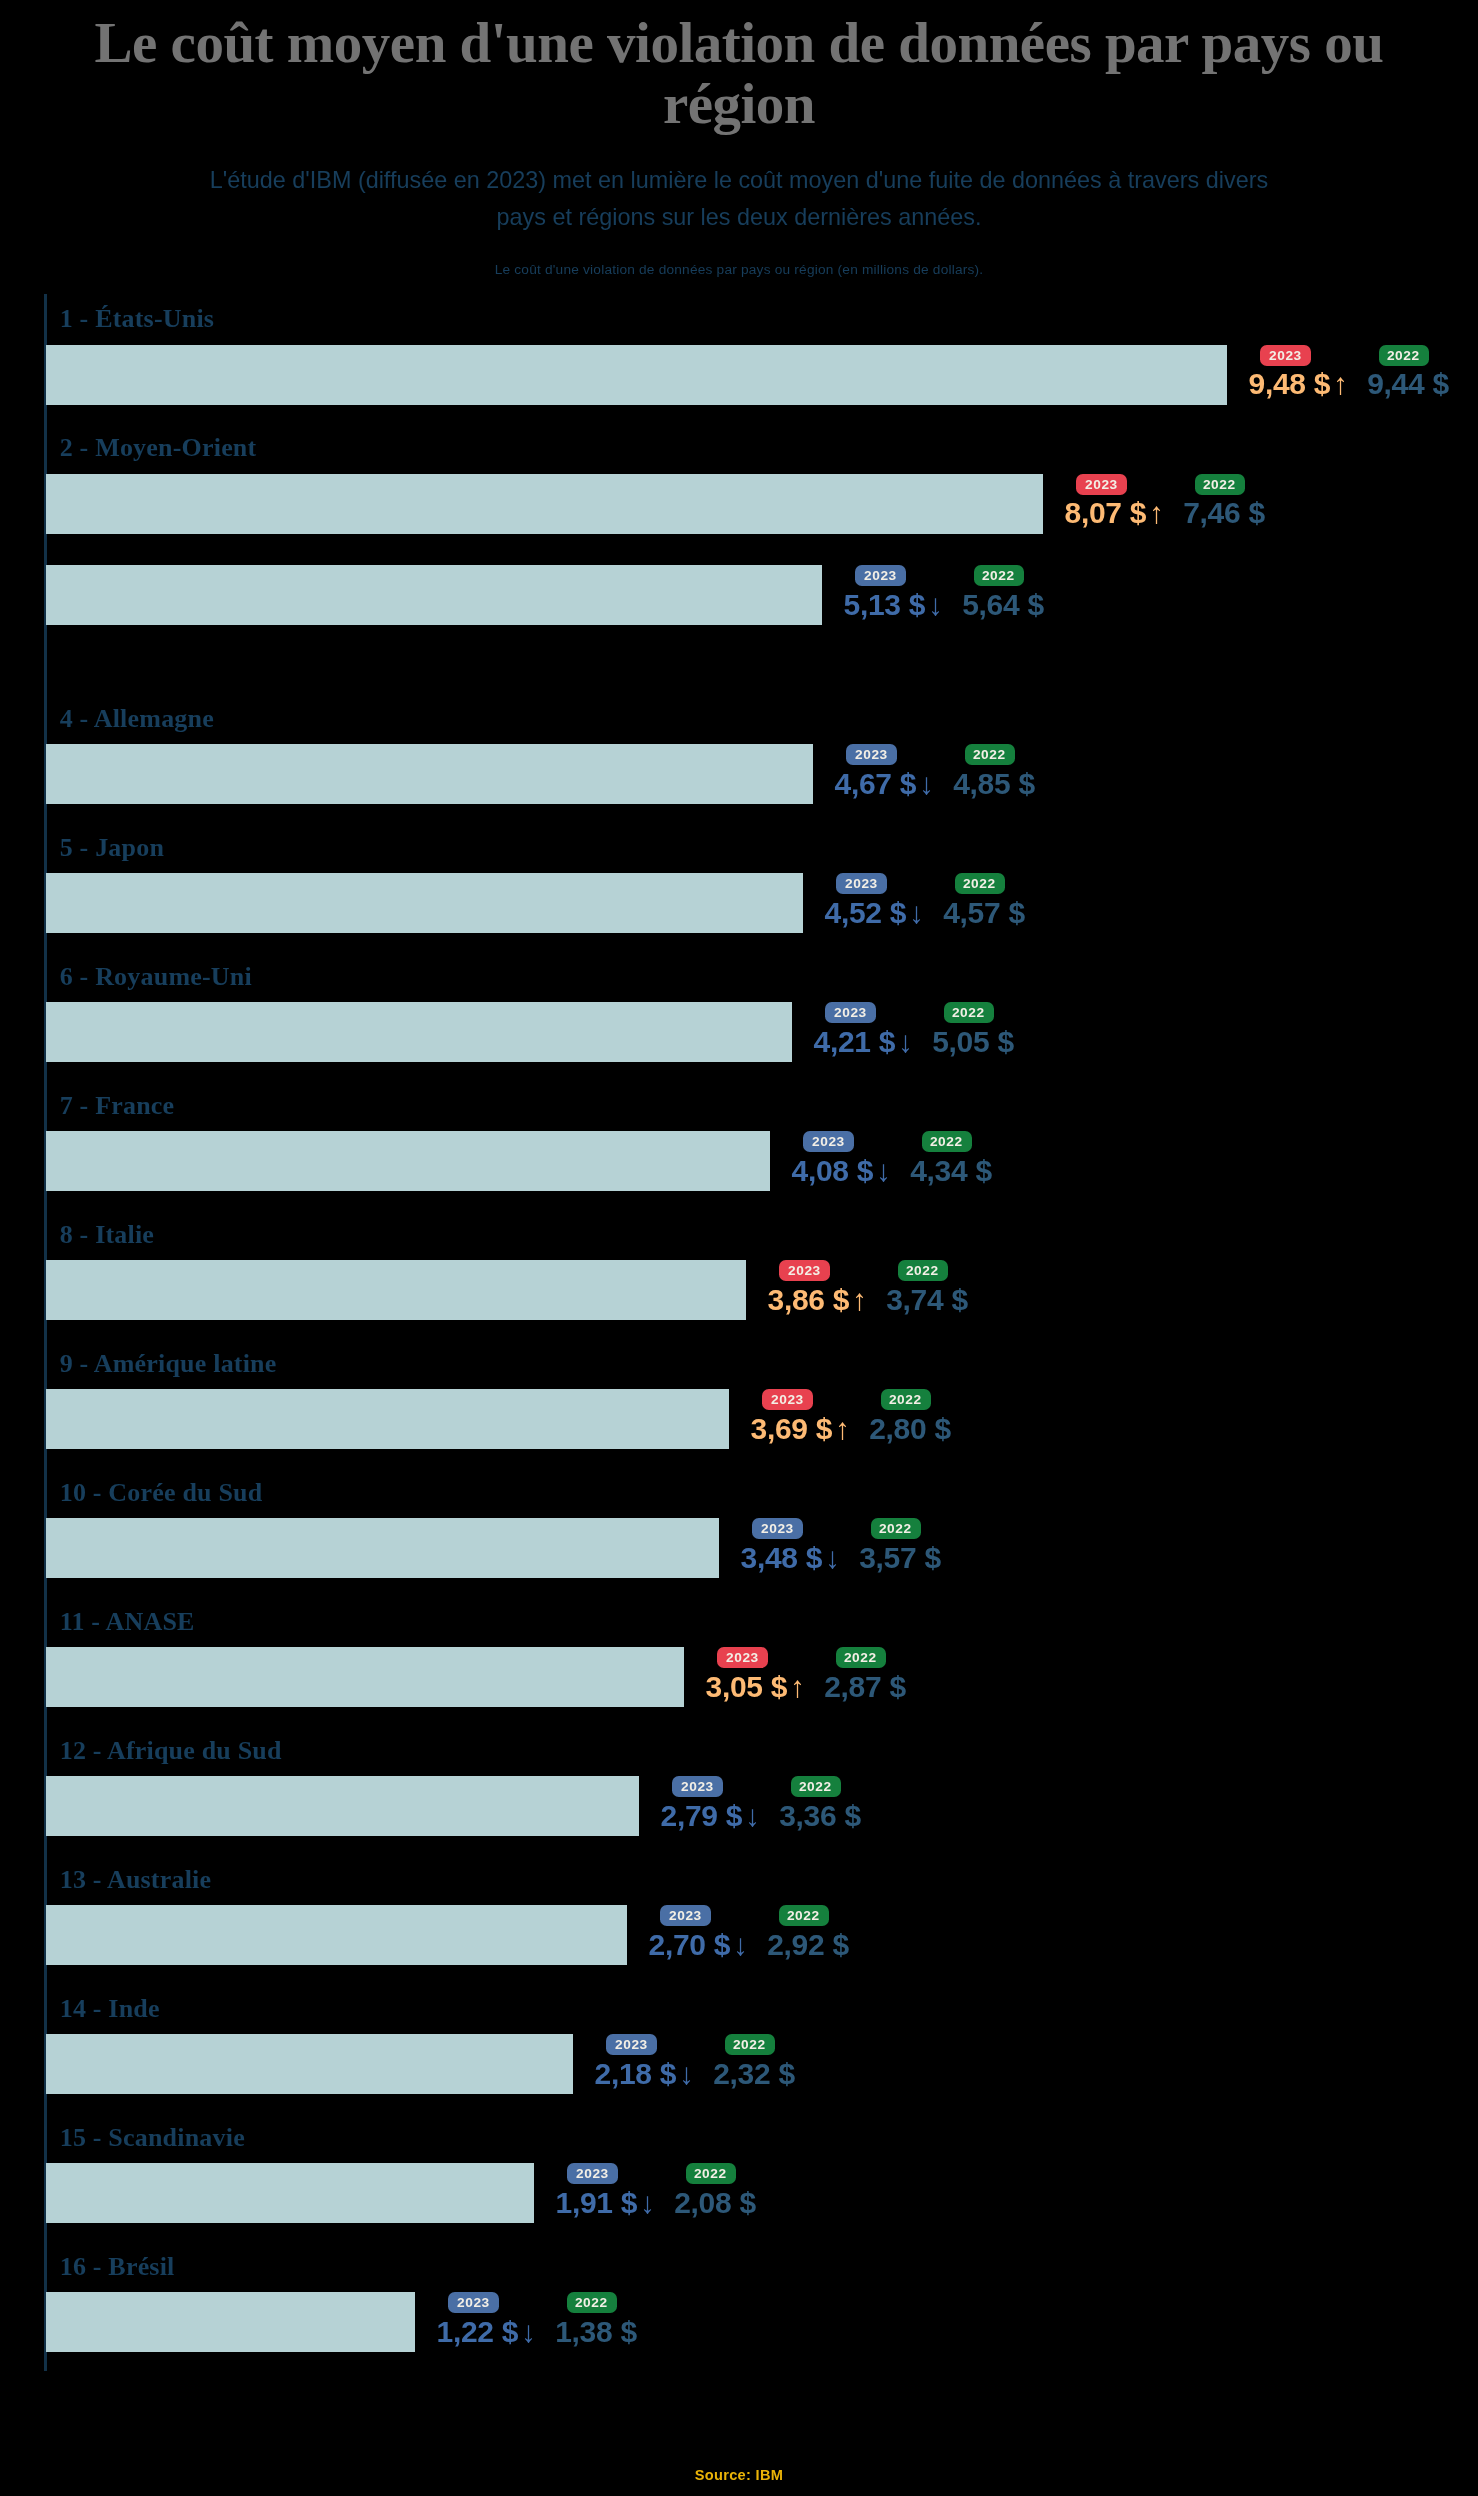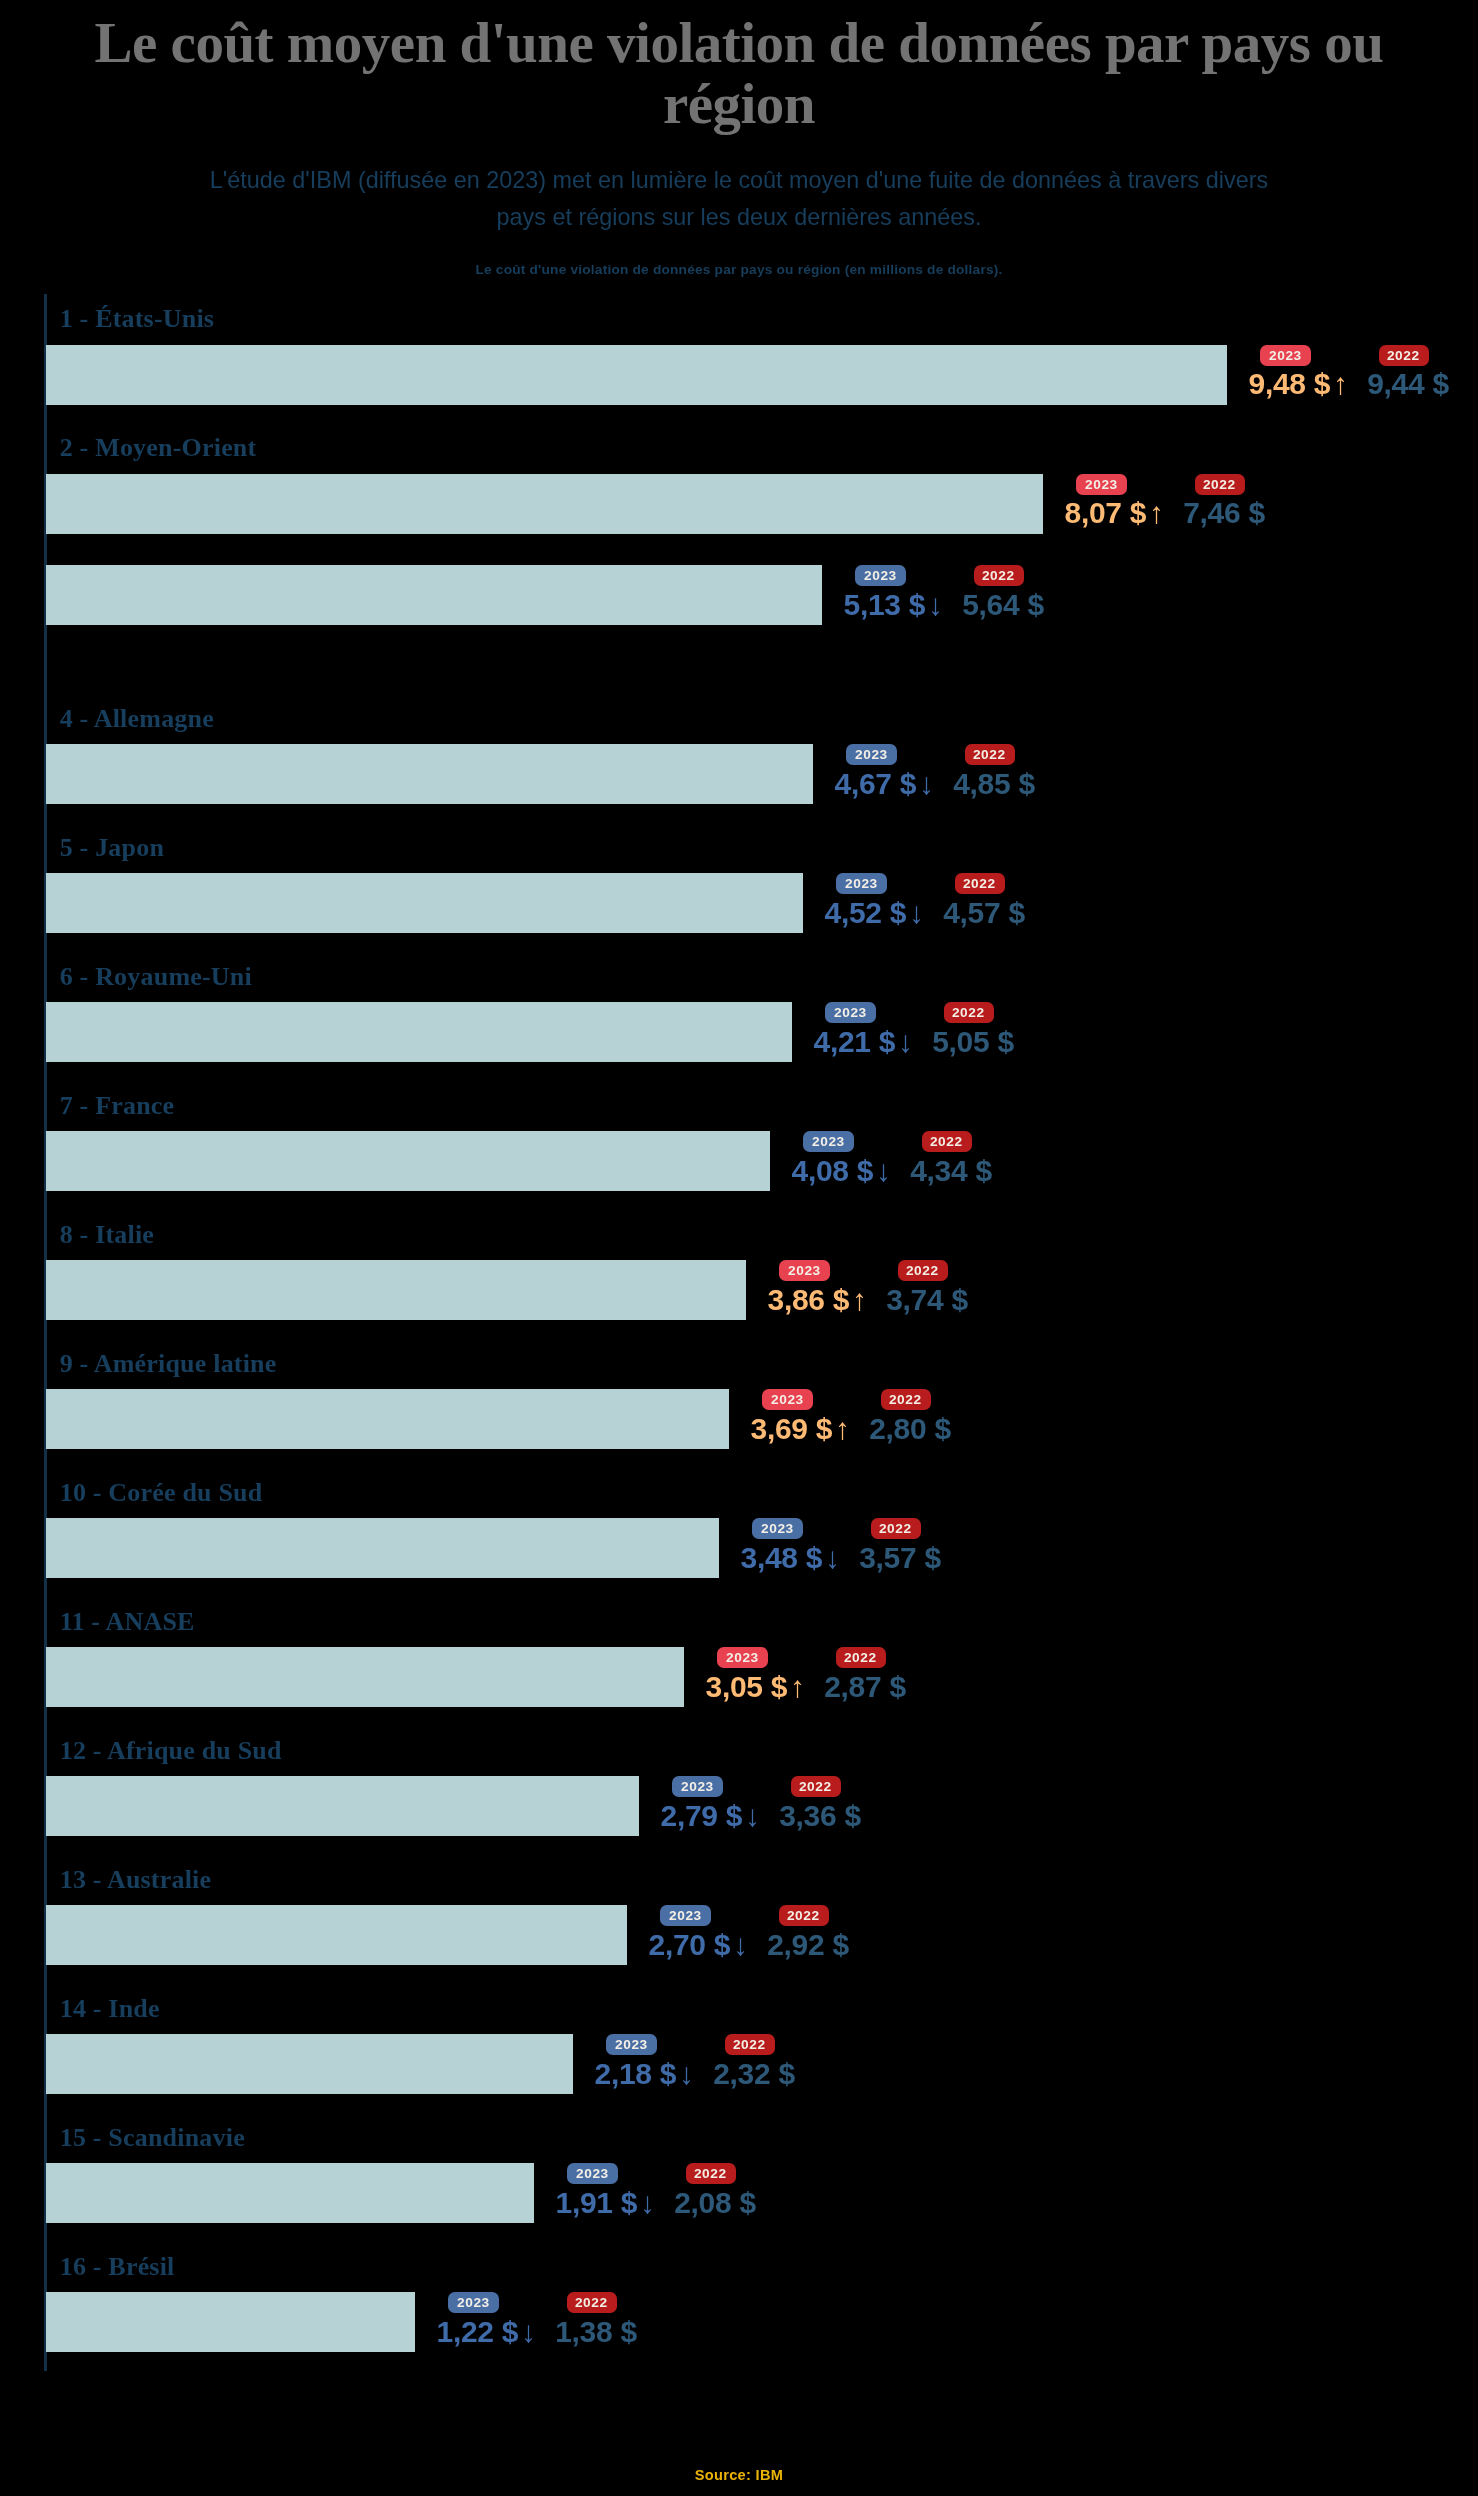--- a/index.html
+++ b/index.html
@@ -36,21 +36,21 @@
     color:#173e5c;
     max-width:1073px;
     margin:27px auto 16px auto;
     font-weight:400;
   }
   .axis-caption{
     font-family:"Liberation Sans", sans-serif;
     font-size:13.7px;
     color:#173e5c;
     margin:25px auto 0 auto;
-    font-weight:700;
+    font-weight:400;
     letter-spacing:0.2px;
   }
 
   
   .chart{
     position:relative;
     margin-top:17.6px;
     padding-left:46px;
     box-sizing:border-box;
     width:1478px;
@@ -112,21 +112,21 @@
     color:#f3efe6;
     padding:2.9px 8.8px 2.9px 8.8px;
     border-radius:6.8px;
     line-height:1.1;
     letter-spacing:0.6px;
     margin-bottom:2.9px;
     margin-left:11.7px;
   }
   .badge.up{ background:#e8414f; }
   .badge.down{ background:#4a6fa5; }
-  .badge.prev{ background:#b91c1c;padding-left:8px; }
+  .badge.prev{ background:#15803d;padding-left:8px; }
 
   .value{
     font-family:"Liberation Sans", sans-serif;
     font-size:30px;
     font-weight:bold;
     line-height:1.05;
     letter-spacing:-0.3px;
     white-space:nowrap;
   }
   .value.up{ color:#fdba74; }

